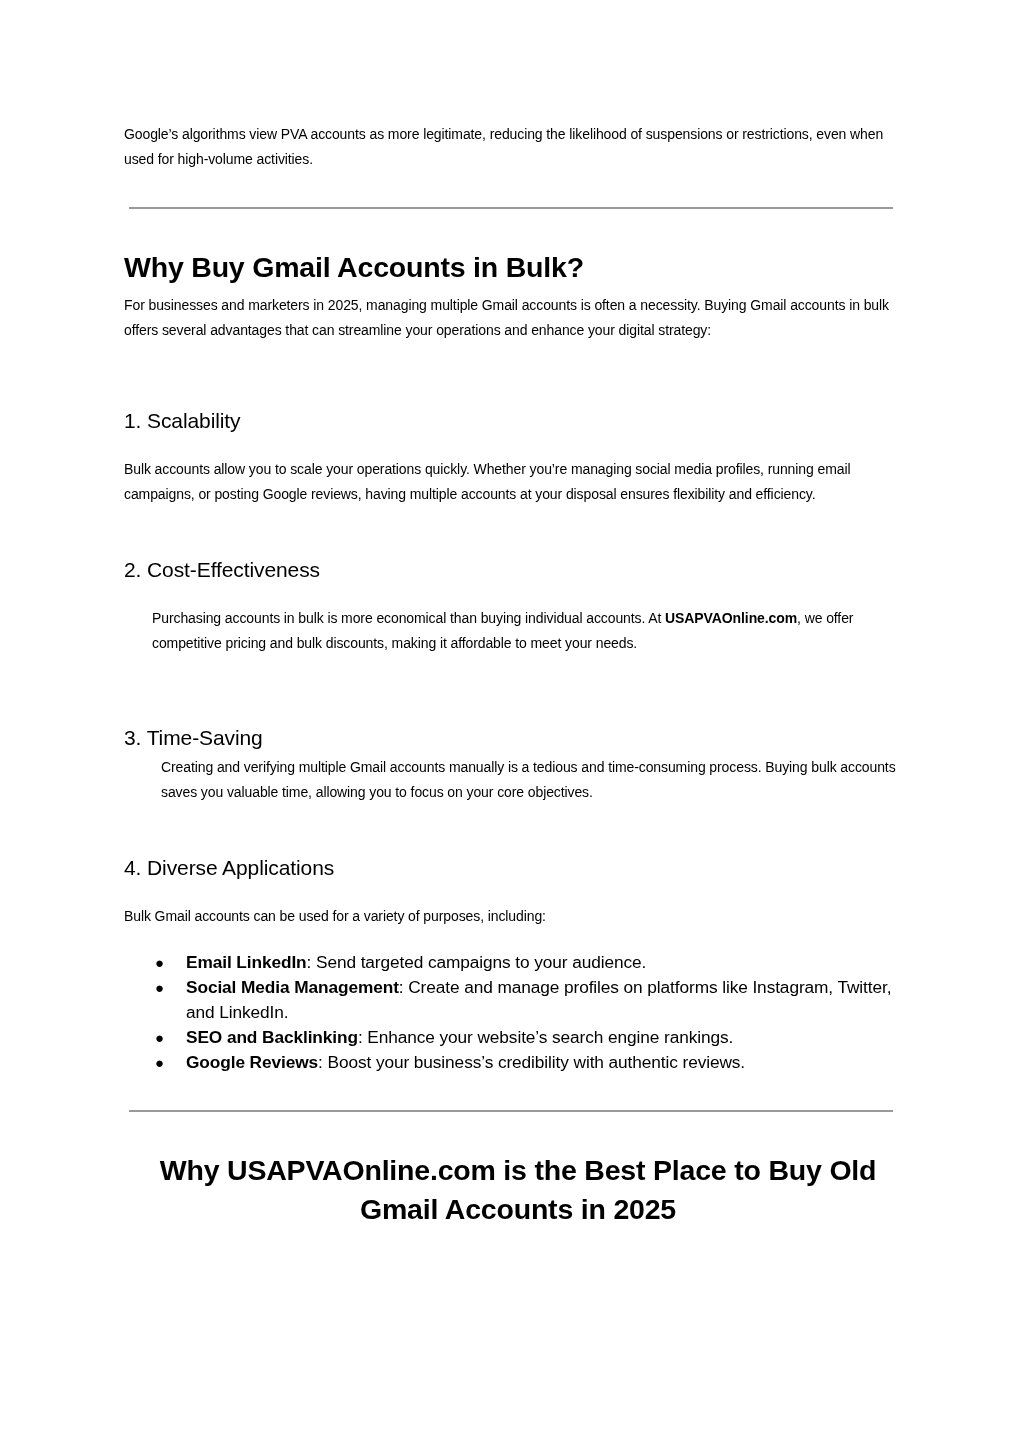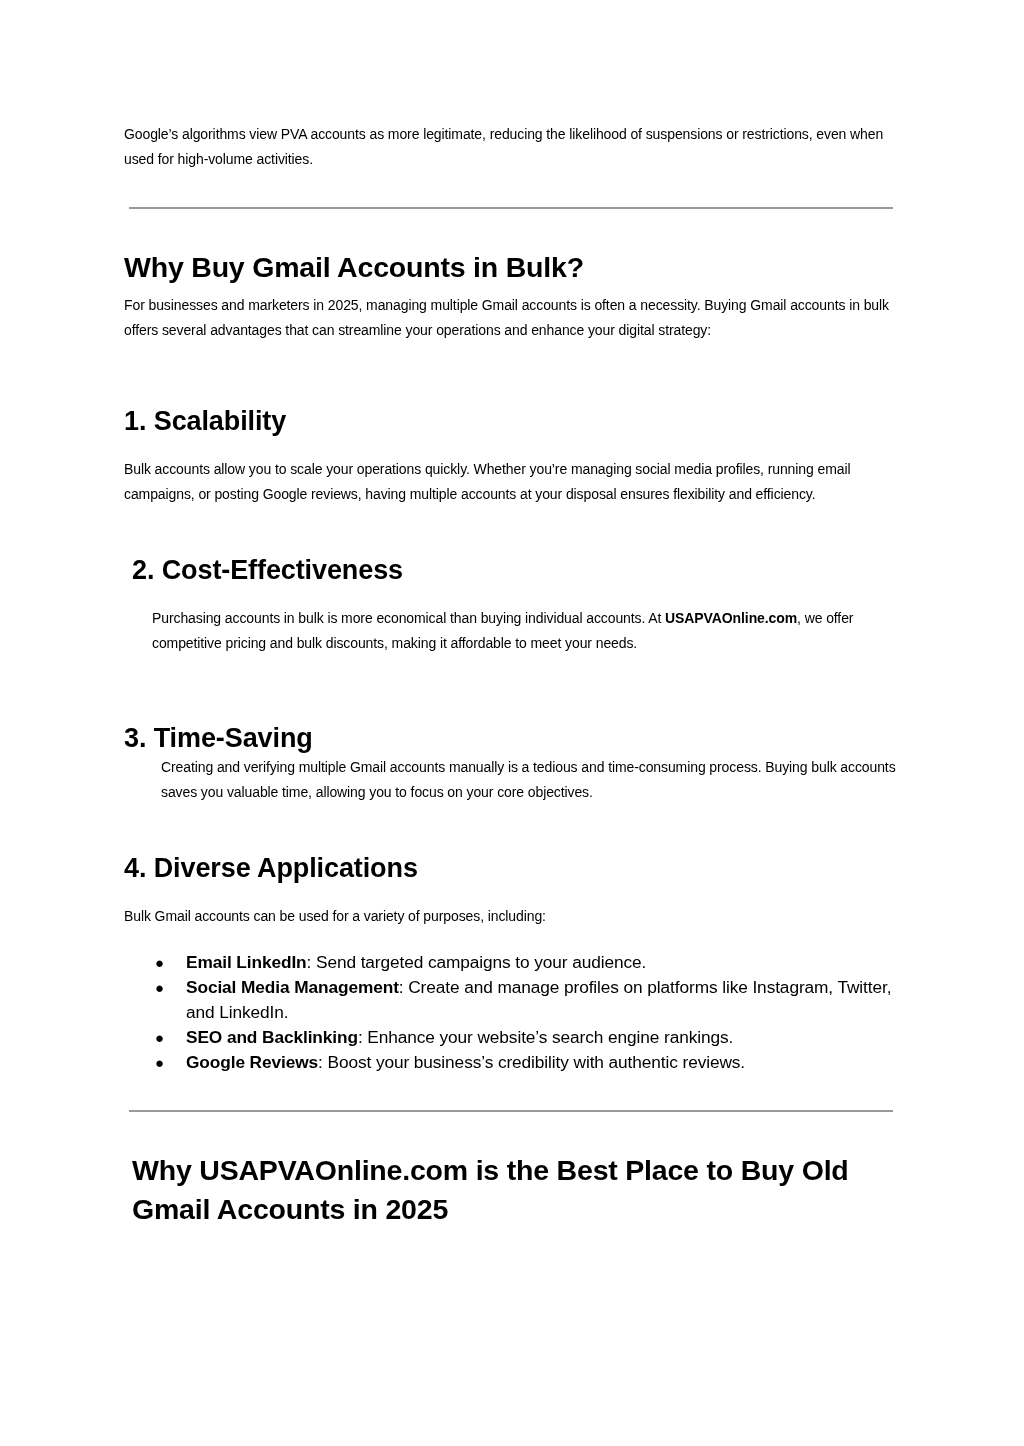--- a/index.html
+++ b/index.html
@@ -35,27 +35,28 @@
     height: 2px;
     background: #9a9a9a;
   }
   .h2 {
     position: absolute;
     margin: 0;
     font-size: 28.5px;
     line-height: 39px;
     font-weight: bold;
     letter-spacing: -0.2px;
+    text-align: center;
   }
   .h3 {
     position: absolute;
     margin: 0;
-    font-size: 27px;
+    font-size: 21px;
     line-height: 28px;
-    font-weight: bold;
+    font-weight: normal;
     letter-spacing: -0.1px;
   }
   .block { position: absolute; left: 0; width: 772px; }
   ul.bullets {
     position: absolute;
     left: 0;
     margin: 0;
     padding: 0;
     list-style: none;
     width: 772px;
@@ -83,21 +84,21 @@
 
   <div class="hr" style="top:207px;"></div>
 
   <h2 class="h2" style="top:248px;left:0;">Why Buy Gmail Accounts in Bulk?</h2>
 
   <p class="p block" style="top:293px;">For businesses and marketers in 2025, managing multiple Gmail accounts is often a necessity. Buying Gmail accounts in bulk offers several advantages that can streamline your operations and enhance your digital strategy:</p>
 
   <h3 class="h3" style="top:407px;left:0;">1. Scalability</h3>
   <p class="p block" style="top:457px;">Bulk accounts allow you to scale your operations quickly. Whether you’re managing social media profiles, running email campaigns, or posting Google reviews, having multiple accounts at your disposal ensures flexibility and efficiency.</p>
 
-  <h3 class="h3" style="top:556px;left:8px;">2. Cost-Effectiveness</h3>
+  <h3 class="h3" style="top:556px;left:0;">2. Cost-Effectiveness</h3>
   <p class="p block" style="top:606px;margin-left:28px;"><span>Purchasing accounts in bulk is more economical than buying individual accounts. At </span><b>USAPVAOnline.com</b><span>, we offer competitive pricing and bulk discounts, making it affordable to meet your needs.</span></p>
 
   <h3 class="h3" style="top:724px;left:0;">3. Time-Saving</h3>
   <p class="p block" style="top:755px;margin-left:37px;">Creating and verifying multiple Gmail accounts manually is a tedious and time-consuming process. Buying bulk accounts saves you valuable time, allowing you to focus on your core objectives.</p>
 
   <h3 class="h3" style="top:854px;left:0;">4. Diverse Applications</h3>
   <p class="p block" style="top:904px;">Bulk Gmail accounts can be used for a variety of purposes, including:</p>
 
   <ul class="bullets" style="top:950px;">
     <li>

